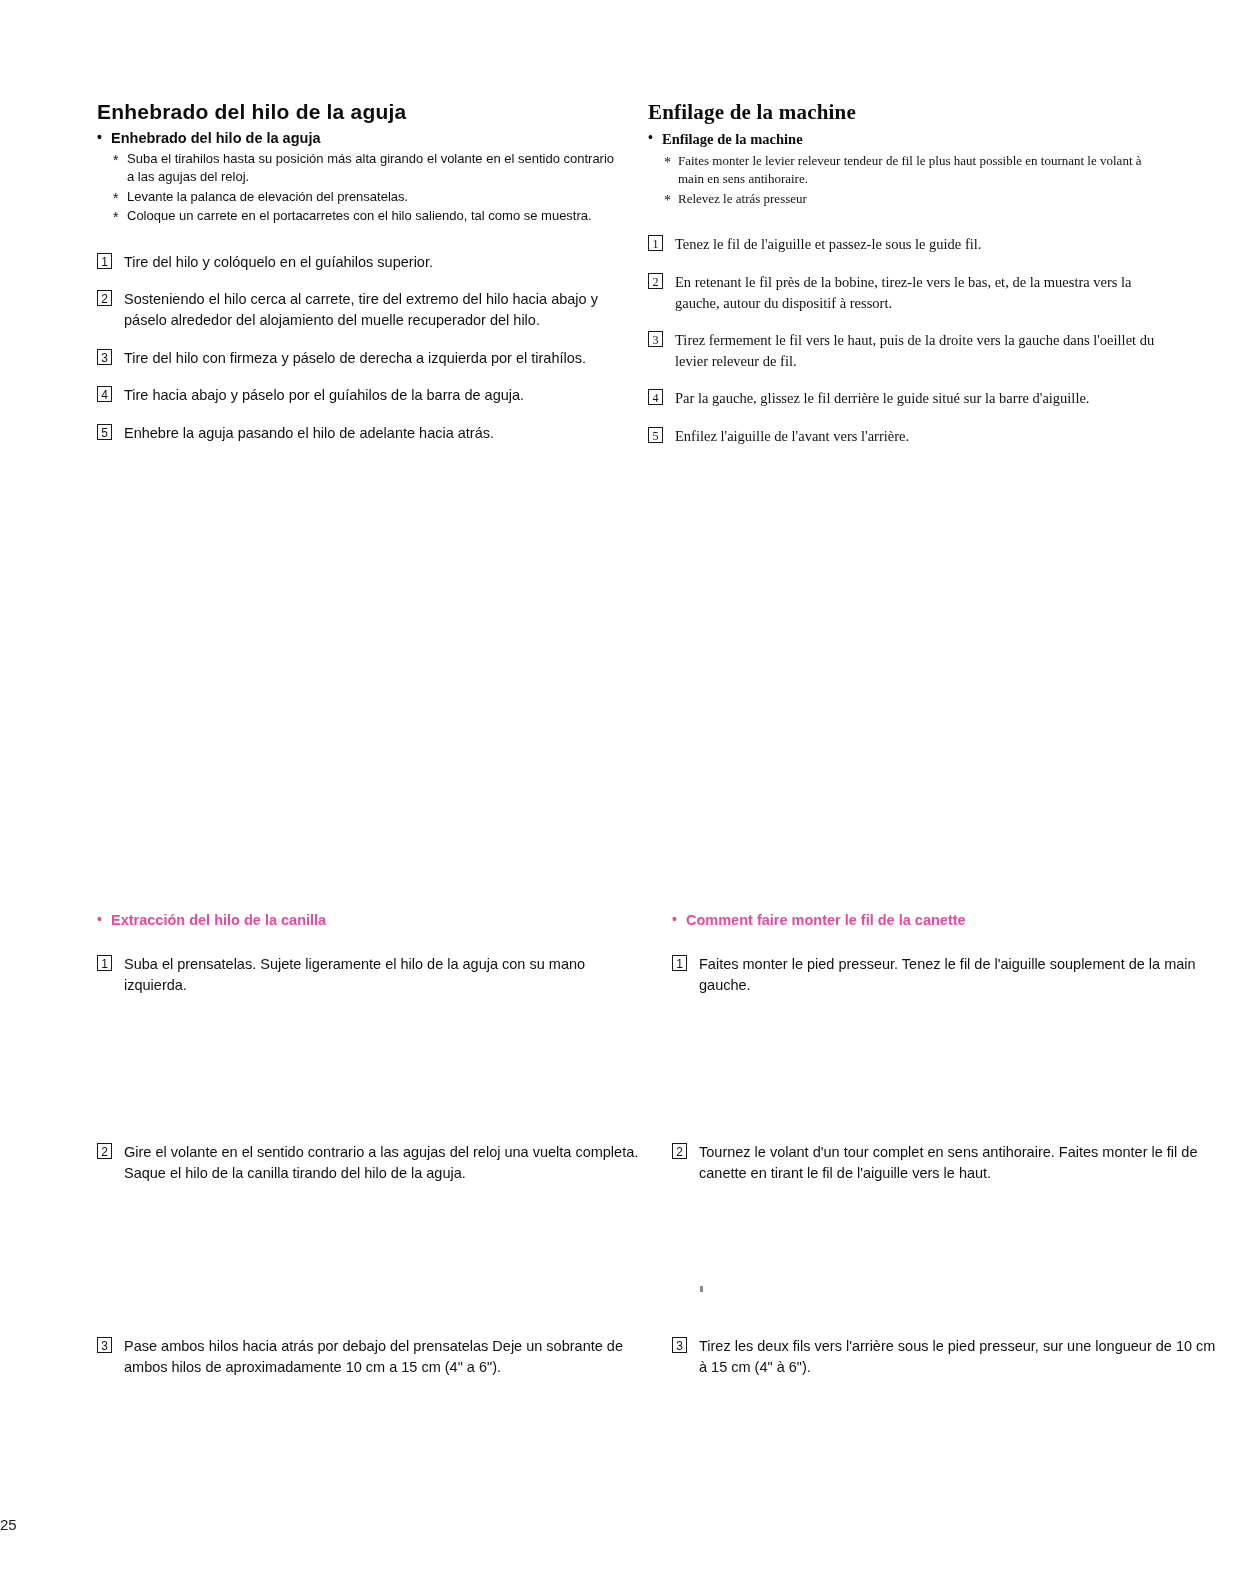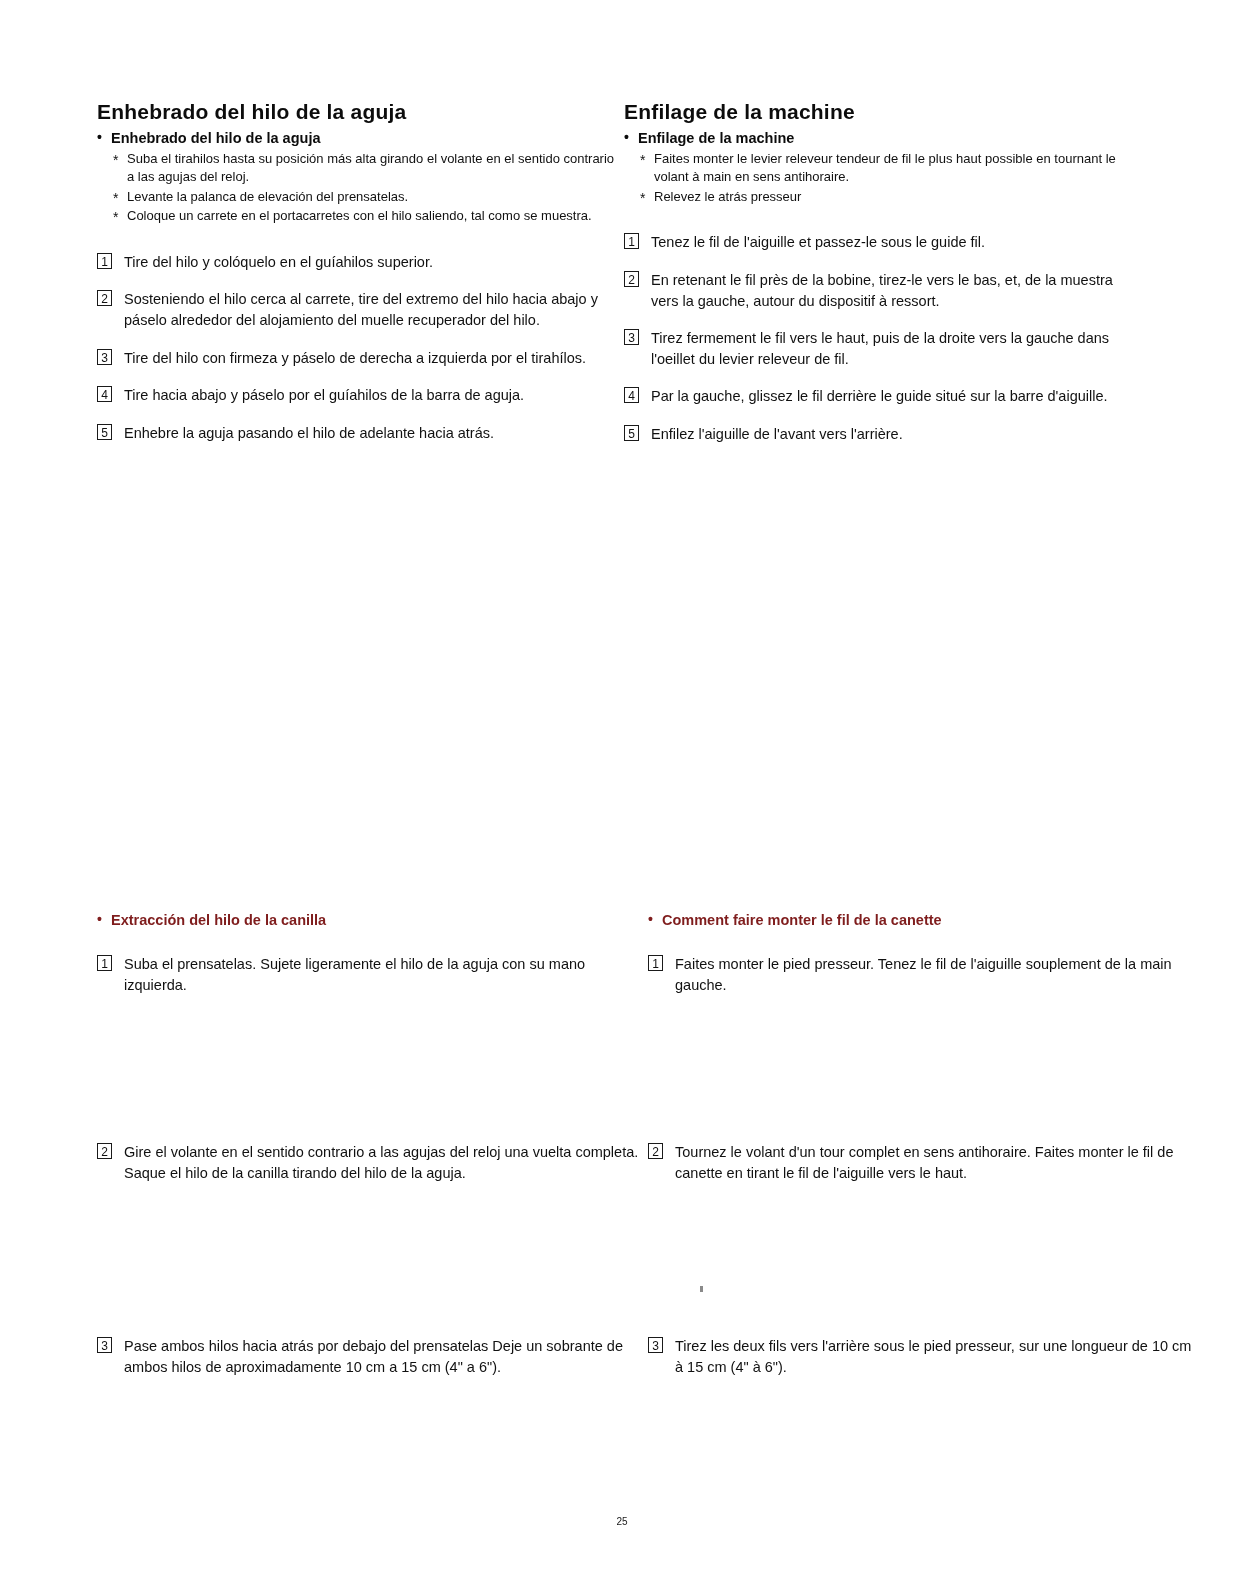--- a/index.html
+++ b/index.html
@@ -20,21 +20,21 @@
     left: 0; top: 0;
     width: 1244px;
     height: 1584px;
   }
   .col {
     position: absolute;
     top: 100px;
     width: 520px;
   }
   .col-left { left: 97px; }
-  .col-right { left: 624px; }
+  .col-right { left: 648px; font-family: Liberation Serif, serif; }
 
   h1.section-title {
     font-size: 21px;
     font-weight: bold;
     margin: 0 0 6px 0;
     letter-spacing: 0.2px;
     color: #0c0c0c;
   }
   .bullet-head {
     font-size: 14.5px;
@@ -91,29 +91,29 @@
     border: 1px solid #1a1a1a;
     font-size: 12px;
     line-height: 16px;
     text-align: center;
     box-sizing: border-box;
   }
   .gap-steps { margin-top: 26px; }
 
   .sub-block { position: absolute; }
   .sub-left  { left: 97px; }
-  .sub-right { left: 648px; }
+  .sub-right { left: 672px; }
 
   .sub-head {
     font-size: 14.5px;
     font-weight: bold;
     padding-left: 14px;
     position: relative;
     margin: 0 0 14px 0;
-    color: #7f1d1d;
+    color: #ec4899;
   }
   .sub-head::before {
     content: "\2022";
     position: absolute;
     left: 0;
     top: -1px;
     font-size: 14px;
   }
   .single-step {
     position: relative;
@@ -132,22 +132,21 @@
     font-size: 12px;
     line-height: 16px;
     text-align: center;
     box-sizing: border-box;
   }
   .page-number {
     position: absolute;
     left: 0;
     width: 1244px;
     top: 1516px;
-    text-align: center;
-    font-size: 10px;
+    font-size: 15px;
     color: #1a1a1a;
   }
   .stray-mark {
     position: absolute;
     left: 700px;
     top: 1286px;
     width: 3px;
     height: 6px;
     background: #8a8a8a;
   }

